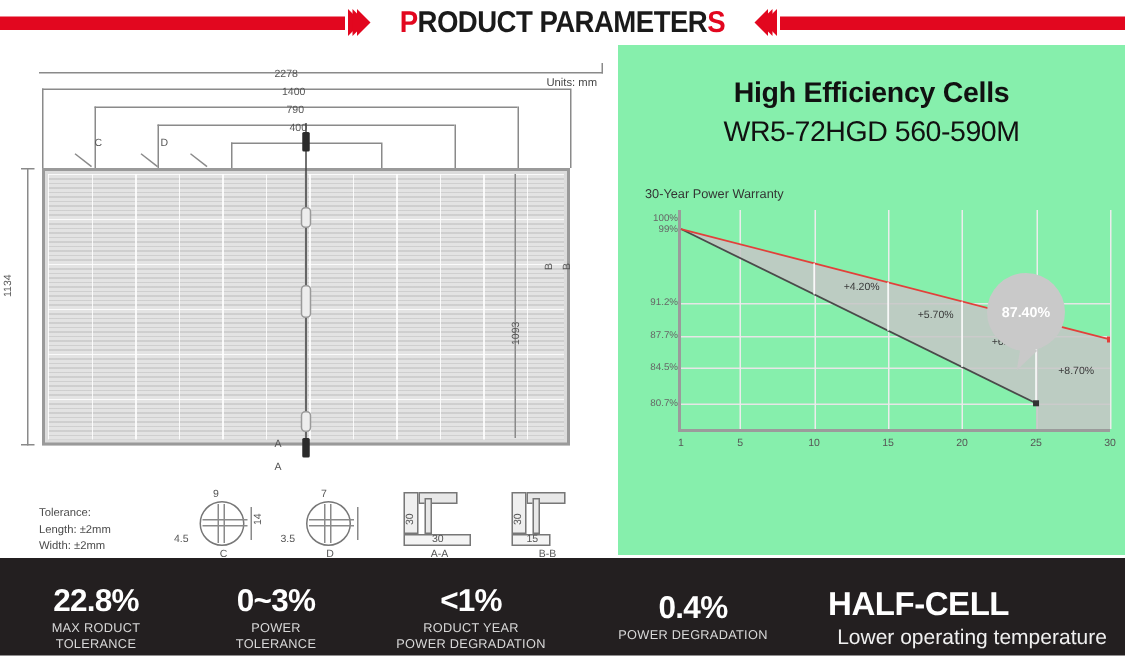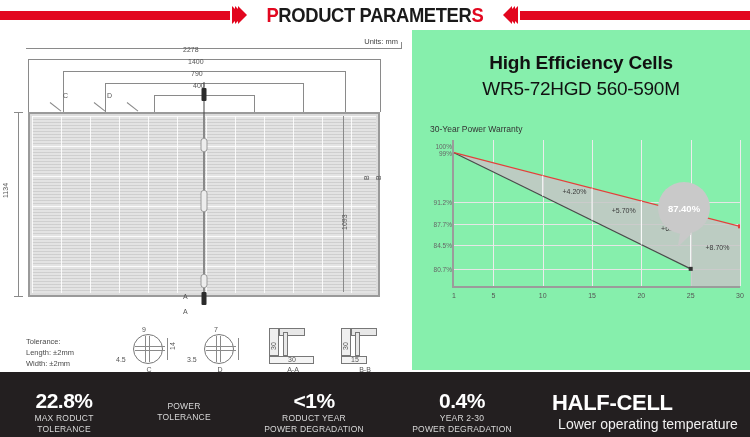--- a/index.html
+++ b/index.html
@@ -41,21 +41,21 @@
   
   .drawing {
     position: absolute; left: 0; top: 30px; width: 410px; height: 340px;
     background: #ffffff;
   }
   .dim-text {
     position: absolute; font-size: 7px; color: #555;
     font-family: "Liberation Sans", sans-serif; white-space: nowrap;
   }
   .units {
-    position: absolute; right: 12px; top: 7px; font-size: 7.5px; color: #444;
+    position: absolute; right: 12px; top: 20px; font-size: 7.5px; color: #444;
   }
   .hline { position: absolute; background: #8a8a8a; height: 1px; }
   .vline { position: absolute; background: #8a8a8a; width: 1px; }
 
   
   .panel {
     position: absolute; left: 28px; top: 82px; width: 352px; height: 185px;
     border: 2px solid #9a9a9a; background: #dcdcdc;
   }
   .panel-inner {
@@ -354,30 +354,30 @@
   </div>
 </div>
 
 <div class="stats">
   <div class="stat" style="width:128px;">
     <div class="stat-val">22.8%</div>
     <div class="stat-lbl">MAX RODUCT</div>
     <div class="stat-lbl">TOLERANCE</div>
   </div>
   <div class="stat" style="width:112px;">
+    <div class="stat-val">0~3%</div>
     <div class="stat-lbl">POWER</div>
     <div class="stat-lbl">TOLERANCE</div>
   </div>
   <div class="stat" style="width:148px;">
     <div class="stat-val">&lt;1%</div>
     <div class="stat-lbl">RODUCT YEAR</div>
     <div class="stat-lbl">POWER DEGRADATION</div>
   </div>
   <div class="stat" style="width:148px;">
     <div class="stat-val">0.4%</div>
-    <div class="stat-lbl">YEAR 2-30</div>
     <div class="stat-lbl">POWER DEGRADATION</div>
   </div>
   <div class="stat stat-wide" style="width:214px;">
     <div class="big">HALF-CELL</div>
     <div class="small">Lower operating temperature</div>
   </div>
 </div>
 
 </body></html>

